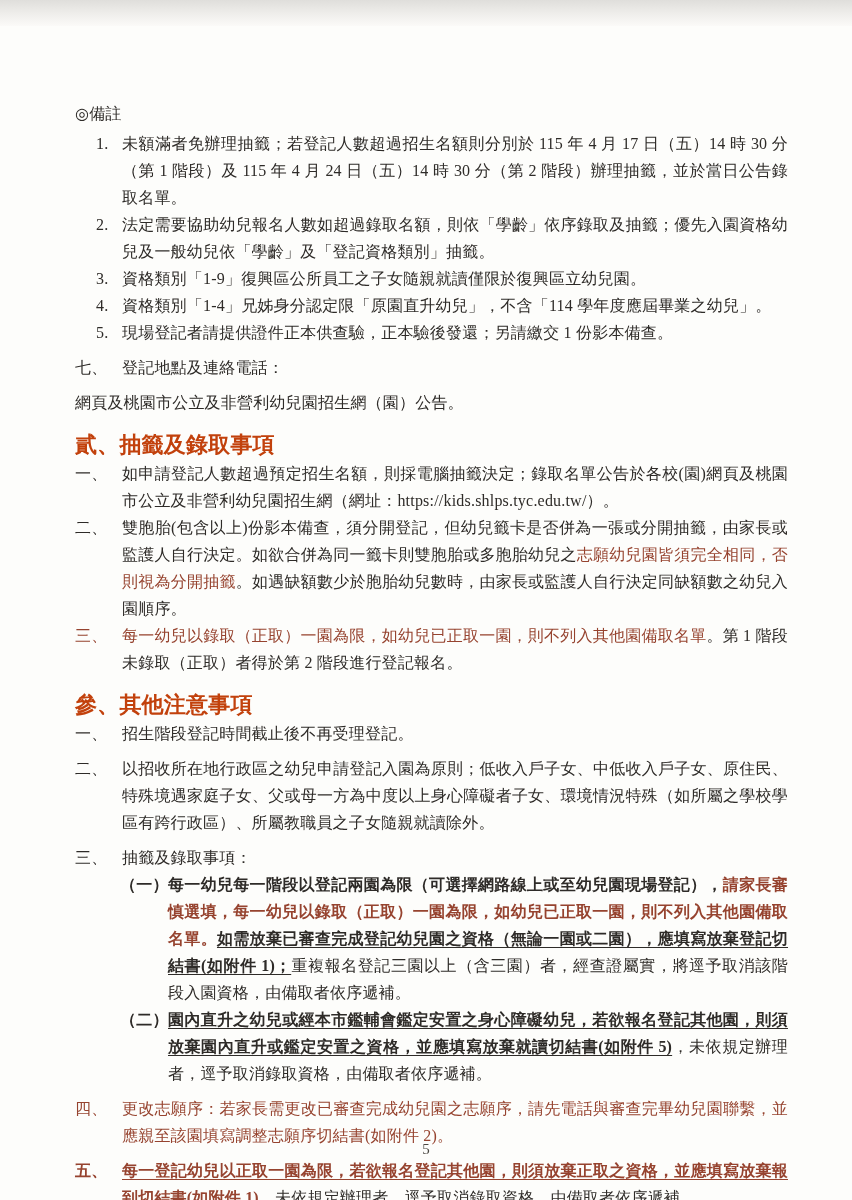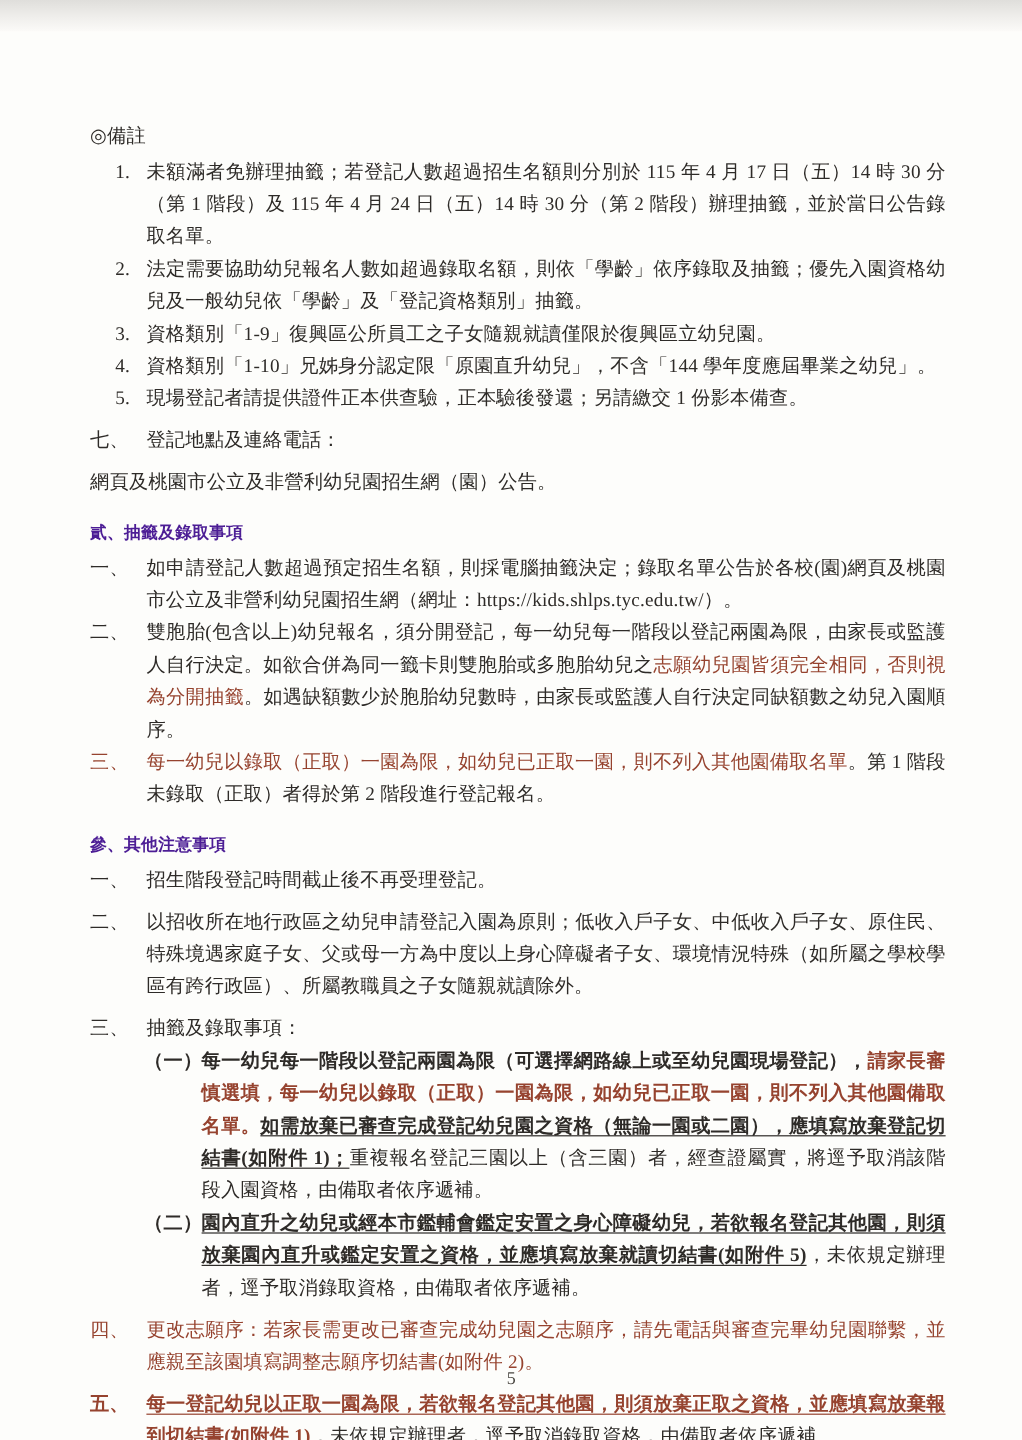--- a/index.html
+++ b/index.html
@@ -25,48 +25,48 @@
     letter-spacing:0.2px;
   }
   .block{position:relative;text-align:justify;}
   .marker{position:absolute;top:0;}
   .num-item{padding-left:47px;}
   .num-item > .marker{left:21px;}
   .item{padding-left:47px;}
   .item > .marker{left:0;}
   .subitem{padding-left:93px;}
   .subitem > .marker{left:45px;}
-  .section-heading{font-weight:bold;color:#4c1d95;font-size:14px;margin-top:15px;margin-bottom:2px;}
+  .section-heading{font-weight:bold;color:#c2410c;font-size:22px;margin-top:15px;margin-bottom:2px;}
   .note-heading{margin-bottom:3px;}
   .gap{margin-top:8px;}
   .bold{font-weight:bold;}
   .red{color:#96432f;}
   .u{text-decoration:underline;text-underline-offset:3px;text-decoration-thickness:1.3px;}
   .page-num{
     position:absolute;top:1141px;left:0;width:852px;
     text-align:center;font-size:15px;color:#4a4742;
   }
 </style>
 </head>
 <body>
 
 <div class="scan-edge"></div>
 
 <div class="doc">
     <div class="block note-heading"><span>◎備註</span></div>
     <div class="block num-item"><span class="marker">1.</span><span>未額滿者免辦理抽籤；若登記人數超過招生名額則分別於 115 年 4 月 17 日（五）14 時 30 分（第 1 階段）及 115 年 4 月 24 日（五）14 時 30 分（第 2 階段）辦理抽籤，並於當日公告錄取名單。</span></div>
     <div class="block num-item"><span class="marker">2.</span><span>法定需要協助幼兒報名人數如超過錄取名額，則依「學齡」依序錄取及抽籤；優先入園資格幼兒及一般幼兒依「學齡」及「登記資格類別」抽籤。</span></div>
     <div class="block num-item"><span class="marker">3.</span><span>資格類別「1-9」復興區公所員工之子女隨親就讀僅限於復興區立幼兒園。</span></div>
-    <div class="block num-item"><span class="marker">4.</span><span>資格類別「1-10」兄姊身分認定限「原園直升幼兒」，不含「144 學年度應屆畢業之幼兒」。</span></div>
+    <div class="block num-item"><span class="marker">4.</span><span>資格類別「1-4」兄姊身分認定限「原園直升幼兒」，不含「114 學年度應屆畢業之幼兒」。</span></div>
     <div class="block num-item"><span class="marker">5.</span><span>現場登記者請提供證件正本供查驗，正本驗後發還；另請繳交 1 份影本備查。</span></div>
     <div class="block item gap"><span class="marker">七、</span><span>登記地點及連絡電話：</span></div>
     <div class="block para gap"><span>網頁及桃園市公立及非營利幼兒園招生網（園）公告。</span></div>
     <div class="block section-heading"><span class="bold">貳、抽籤及錄取事項</span></div>
     <div class="block item"><span class="marker">一、</span><span>如申請登記人數超過預定招生名額，則採電腦抽籤決定；錄取名單公告於各校(園)網頁及桃園市公立及非營利幼兒園招生網（網址：</span><span>https://kids.shlps.tyc.edu.tw/</span><span>）。</span></div>
-    <div class="block item"><span class="marker">二、</span><span>雙胞胎(包含以上)幼兒報名，須分開登記，每一幼兒每一階段以登記兩園為限，由家長或監護人自行決定。如欲合併為同一籤卡則雙胞胎或多胞胎幼兒之</span><span class="red">志願幼兒園皆須完全相同，否則視為分開抽籤</span><span>。如遇缺額數少於胞胎幼兒數時，由家長或監護人自行決定同缺額數之幼兒入園順序。</span></div>
+    <div class="block item"><span class="marker">二、</span><span>雙胞胎(包含以上)份影本備查，須分開登記，但幼兒籤卡是否併為一張或分開抽籤，由家長或監護人自行決定。如欲合併為同一籤卡則雙胞胎或多胞胎幼兒之</span><span class="red">志願幼兒園皆須完全相同，否則視為分開抽籤</span><span>。如遇缺額數少於胞胎幼兒數時，由家長或監護人自行決定同缺額數之幼兒入園順序。</span></div>
     <div class="block item"><span class="marker red">三、</span><span class="red">每一幼兒以錄取（正取）一園為限，如幼兒已正取一園，則不列入其他園備取名單</span><span>。第 1 階段未錄取（正取）者得於第 2 階段進行登記報名。</span></div>
     <div class="block section-heading"><span class="bold">參、其他注意事項</span></div>
     <div class="block item"><span class="marker">一、</span><span>招生階段登記時間截止後不再受理登記。</span></div>
     <div class="block item gap"><span class="marker">二、</span><span>以招收所在地行政區之幼兒申請登記入園為原則；低收入戶子女、中低收入戶子女、原住民、特殊境遇家庭子女、父或母一方為中度以上身心障礙者子女、環境情況特殊（如所屬之學校學區有跨行政區）、所屬教職員之子女隨親就讀除外。</span></div>
     <div class="block item gap"><span class="marker">三、</span><span>抽籤及錄取事項：</span></div>
     <div class="block subitem"><span class="marker bold">（一）</span><span class="bold">每一幼兒每一階段以登記兩園為限（可選擇網路線上或至幼兒園現場登記），</span><span class="red bold">請家長審慎選填，每一幼兒以錄取（正取）一園為限，如幼兒已正取一園，則不列入其他園備取名單。</span><span class="bold u">如需放棄已審查完成登記幼兒園之資格（無論一園或二園），應填寫放棄登記切結書(如附件 1)；</span><span>重複報名登記三園以上（含三園）者，經查證屬實，將逕予取消該階段入園資格，由備取者依序遞補。</span></div>
     <div class="block subitem"><span class="marker bold">（二）</span><span class="bold u">園內直升之幼兒或經本市鑑輔會鑑定安置之身心障礙幼兒，若欲報名登記其他園，則須放棄園內直升或鑑定安置之資格，並應填寫放棄就讀切結書(如附件 5)</span><span>，未依規定辦理者，逕予取消錄取資格，由備取者依序遞補。</span></div>
     <div class="block item gap"><span class="marker red">四、</span><span class="red">更改志願序：若家長需更改已審查完成幼兒園之志願序，請先電話與審查完畢幼兒園聯繫，並應親至該園填寫調整志願序切結書(如附件 2)。</span></div>
     <div class="block item gap"><span class="marker red bold">五、</span><span class="red bold u">每一登記幼兒以正取一園為限，若欲報名登記其他園，則須放棄正取之資格，並應填寫放棄報到切結書(如附件 1)</span><span>，未依規定辦理者，逕予取消錄取資格，由備取者依序遞補。</span></div>
   </div>

